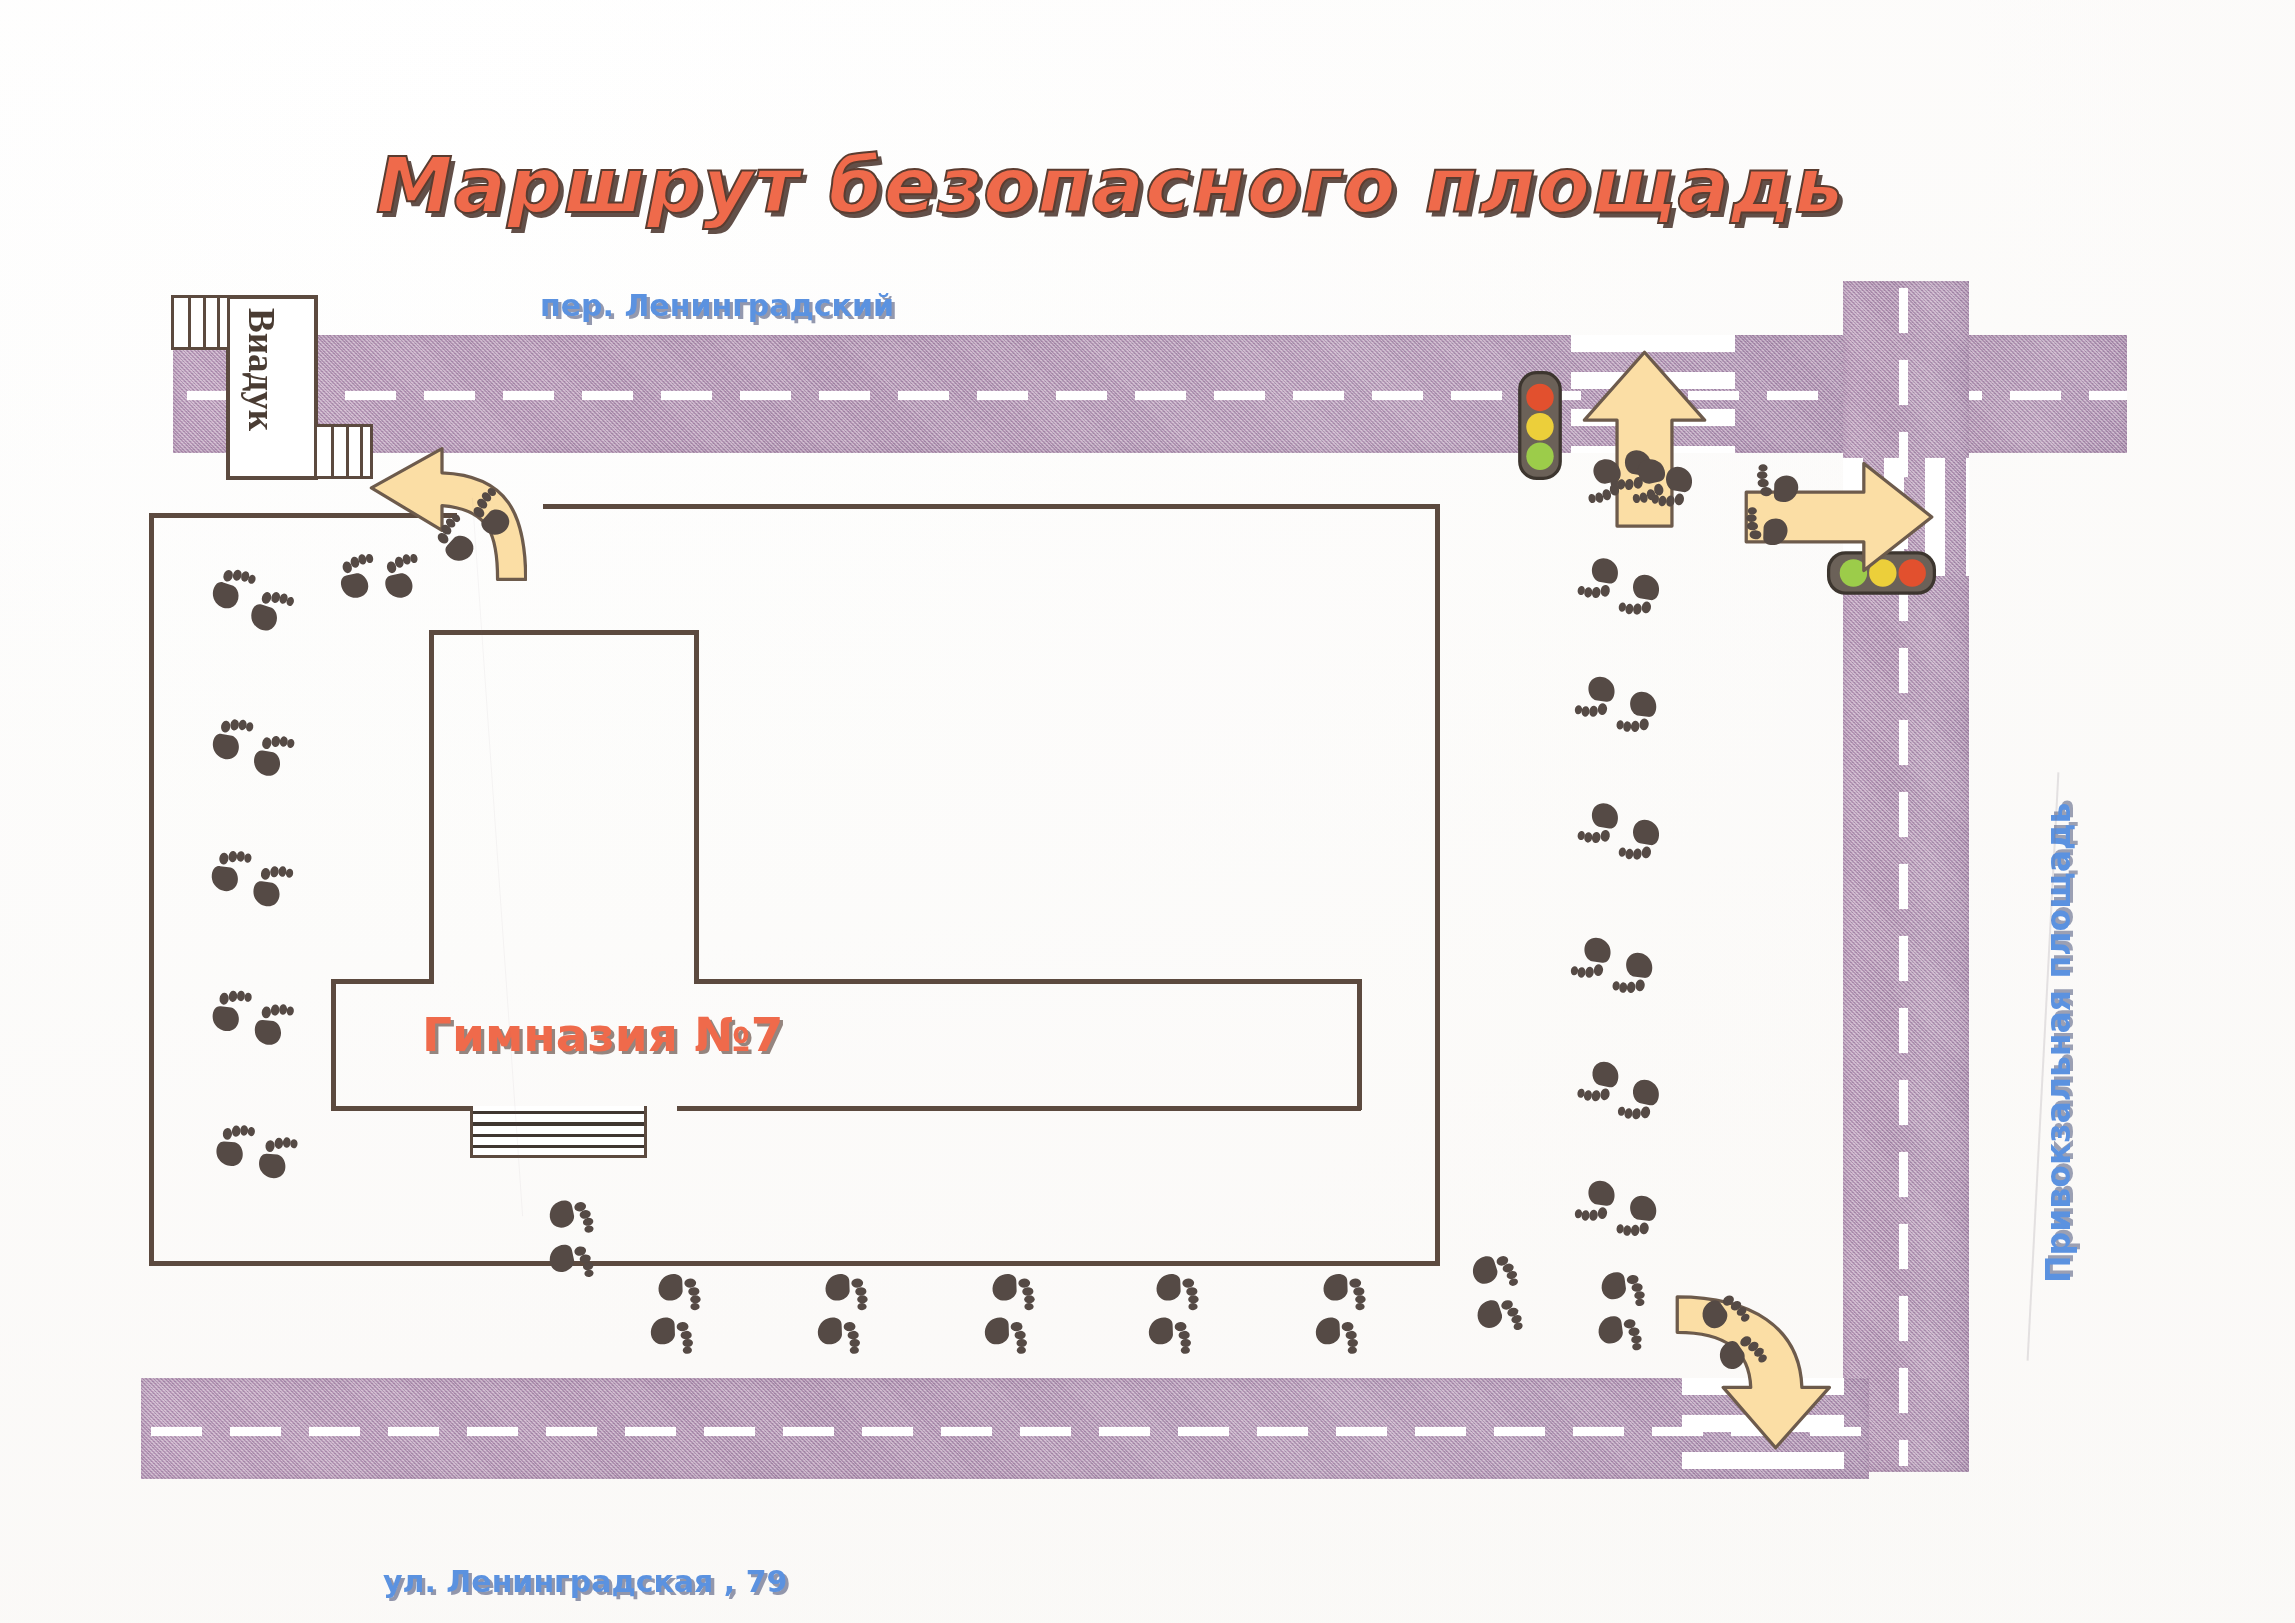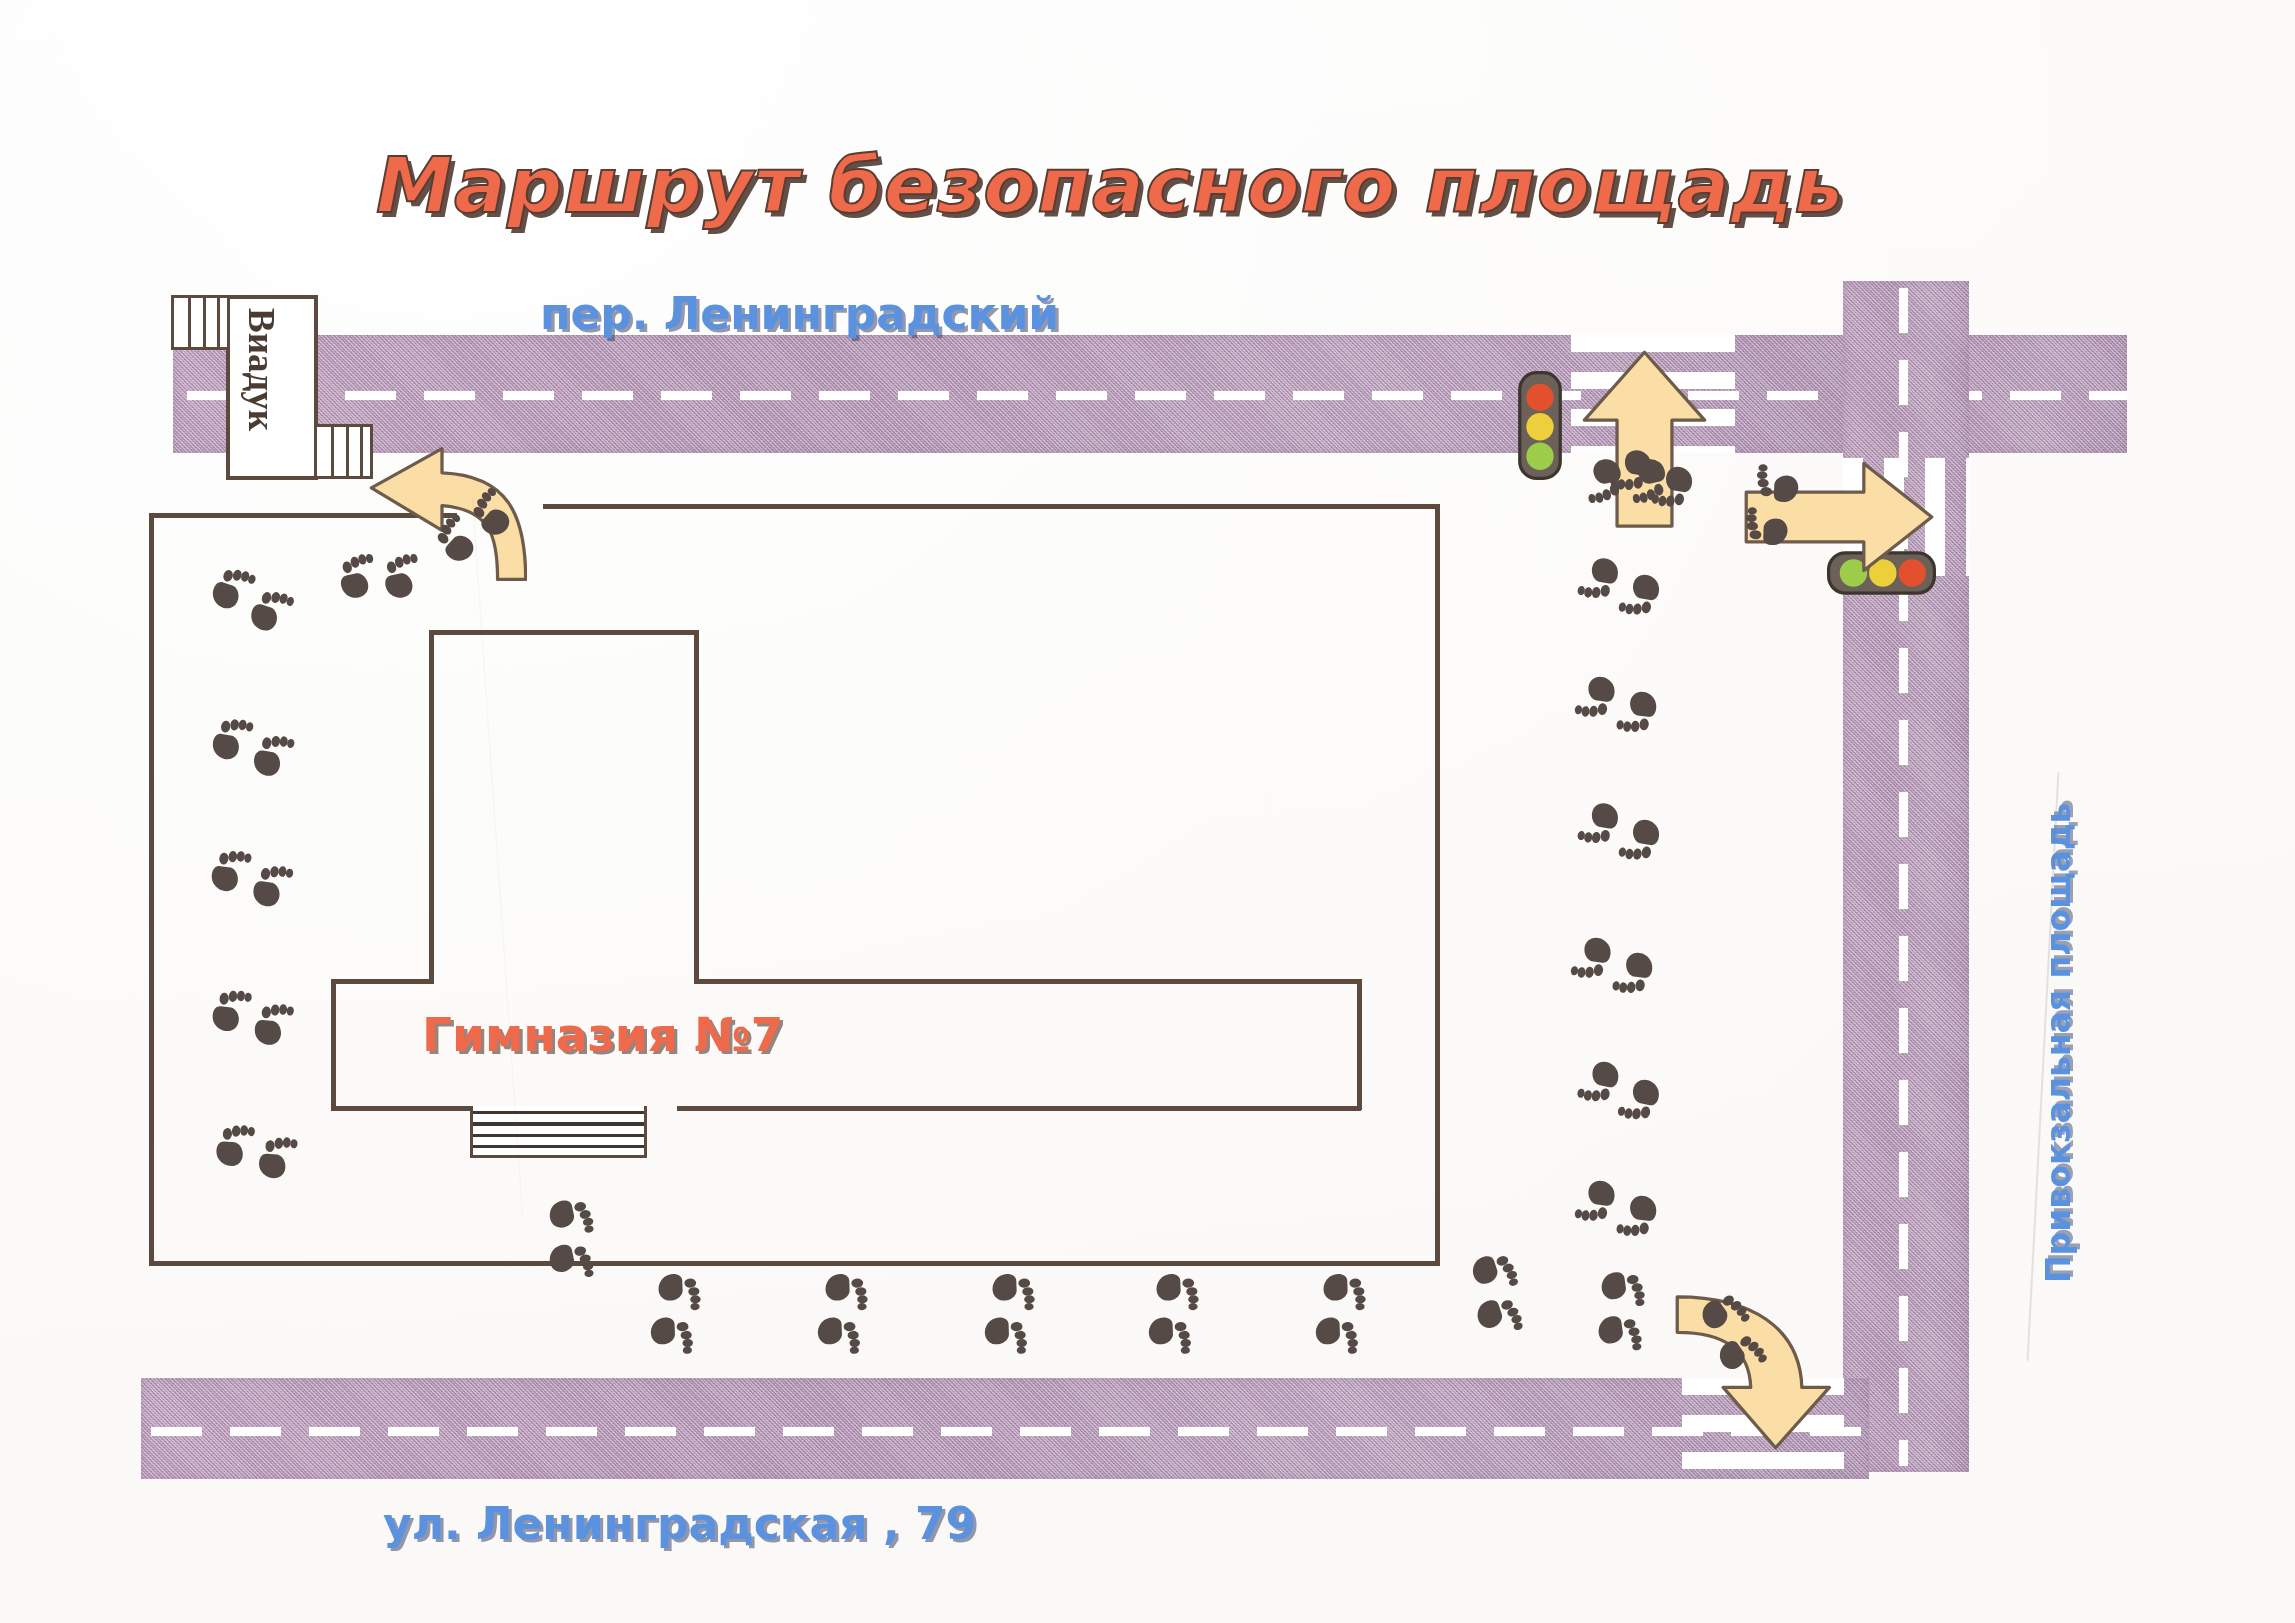--- a/index.html
+++ b/index.html
@@ -84,21 +84,21 @@
     letter-spacing:1.3px;
     color:#ef6a4b;
     -webkit-text-stroke:2px #5a3c30;
     text-shadow: 4.6px 4.6px 0 rgba(70,48,40,.85);
     white-space:nowrap;
   }
   .street{
     position:absolute;
     font-family:"DejaVu Sans", sans-serif;
     font-weight:700;
-    font-size:44px;
+    font-size:30px;
     color:#5b92e0;
     text-shadow: 3.3px 3.3px 0 rgba(60,70,110,.55);
     white-space:nowrap;
   }
   .school-name{
     position:absolute;
     font-family:"DejaVu Sans", sans-serif;
     font-weight:700;
     font-size:47px;
     color:#ef6a4b;
@@ -217,21 +217,21 @@
     <div class="step" style="top:27.5px;"></div>
     <div class="step" style="top:39px;"></div>
   </div>
 
   <div class="school-name" style="left:422px; top:1007px;">Гимназия №7</div>
 
   <div class="title" style="left:376px; top:141px;">Маршрут безопасного площадь</div>
 
   <div class="street" style="left:540px; top:288px;">пер. Ленинградский</div>
 
-  <div class="street" style="left:383px; top:1498px;">ул. Ленинградская , 79</div>
+  <div class="street" style="left:383px; top:1564px;">ул. Ленинградская , 79</div>
 
   <div class="sq-label" style="left:2039px; top:1283px; transform:rotate(-90deg);">Привокзальная площадь</div>
 
   <div class="tl" style="left:1517px; top:370px;">
     <svg width="46" height="111" viewBox="0 0 70 170">
       <rect x="4" y="4" width="62" height="162" rx="26" fill="#6b6158" stroke="#3d362f" stroke-width="5"></rect>
       <circle cx="35" cy="42" r="21" fill="#e2502e"></circle>
       <circle cx="35" cy="87" r="21" fill="#eccf3a"></circle>
       <circle cx="35" cy="132" r="21" fill="#9ccc4a"></circle>
     </svg>

